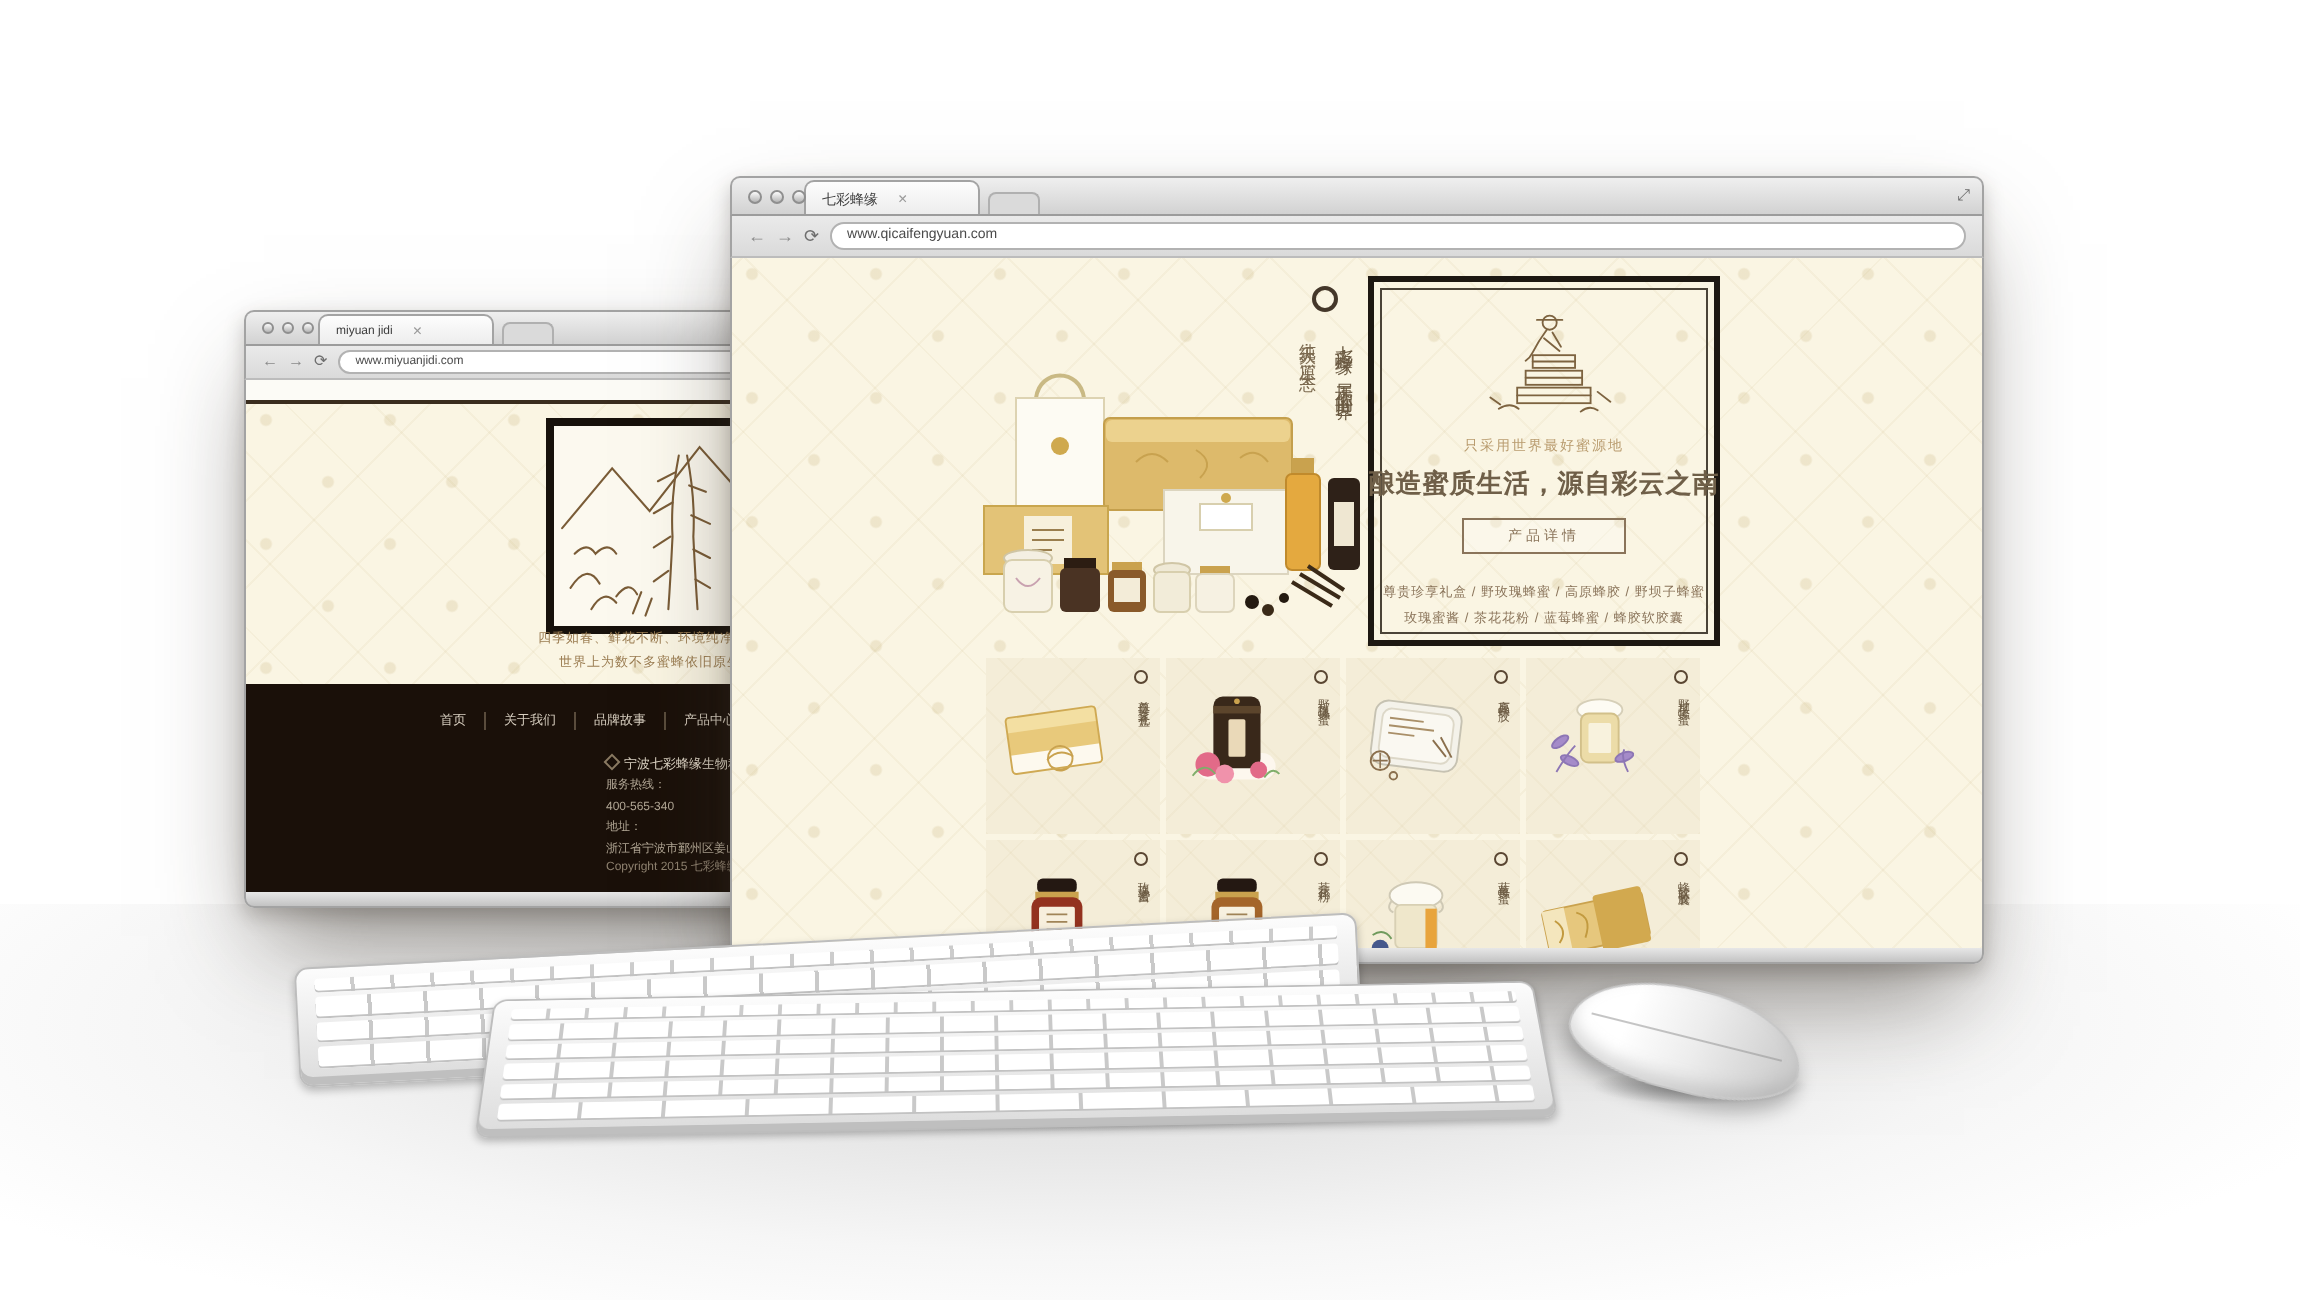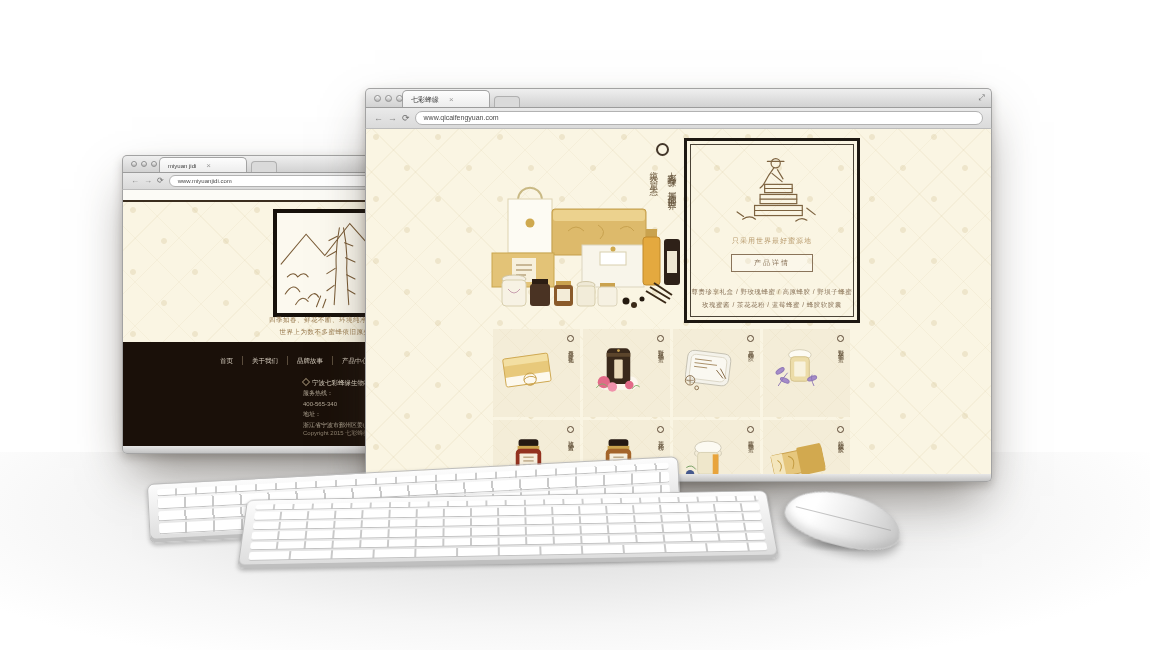--- a/index.html
+++ b/index.html
@@ -261,20 +261,21 @@
               <path d="M62,14 q-6,8 -10,16 q-2,4 -5,6"></path>
               <path d="M60,20 l11,9 M66,16 l6,10"></path>
               <rect x="52" y="32" width="30" height="9"></rect>
               <rect x="47" y="43" width="40" height="10"></rect>
               <rect x="41" y="55" width="52" height="11"></rect>
               <path d="M52,36.5 h30 M47,48 h40 M41,60.5 h52"></path>
               <path d="M28,70 q8,-5 14,0 M86,72 q6,-5 12,-1 M22,62 l7,5 M98,58 l9,7"></path>
             </g>
           </svg>
           <div class="hero-kicker">只采用世界最好蜜源地</div>
+          <div class="hero-title">酿造蜜质生活，源自彩云之南</div>
           <div class="hero-btn">产品详情</div>
           <div class="hero-products">
             <div>尊贵珍享礼盒 / 野玫瑰蜂蜜 / 高原蜂胶 / 野坝子蜂蜜</div>
             <div>玫瑰蜜酱 / 茶花花粉 / 蓝莓蜂蜜 / 蜂胶软胶囊</div>
           </div>
         </div>
       </div>
 
       <div class="pgrid">
 

